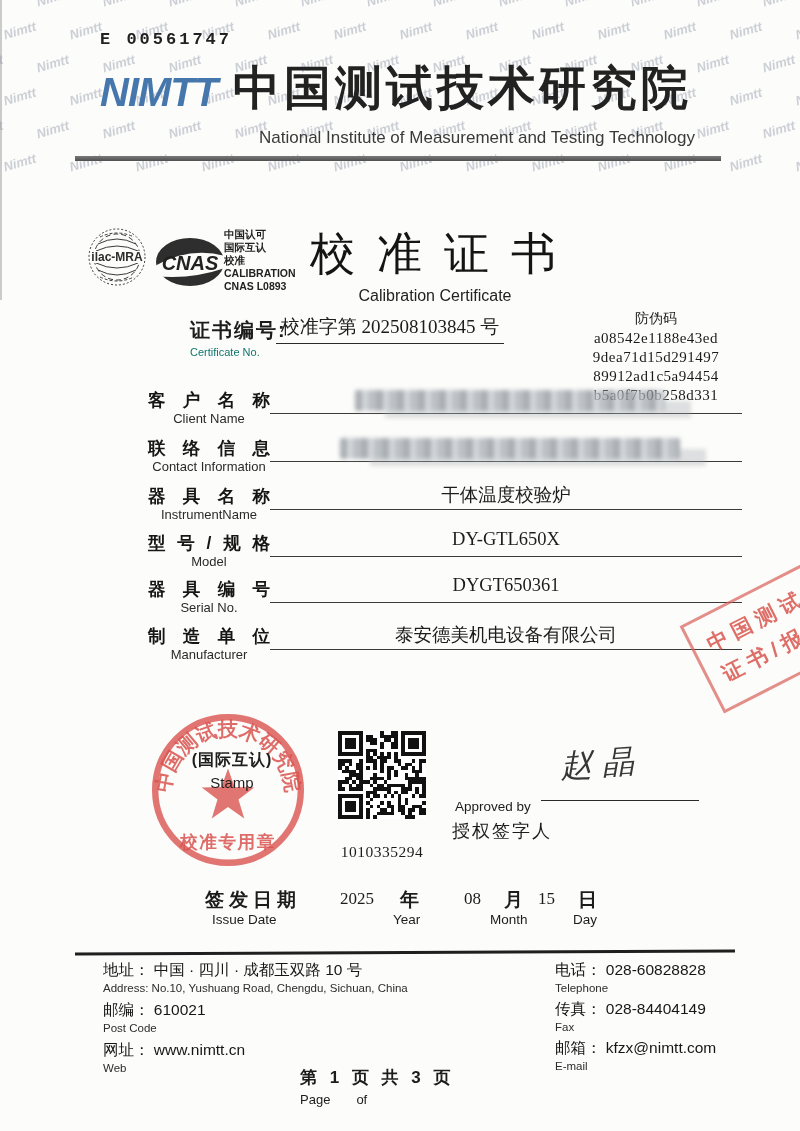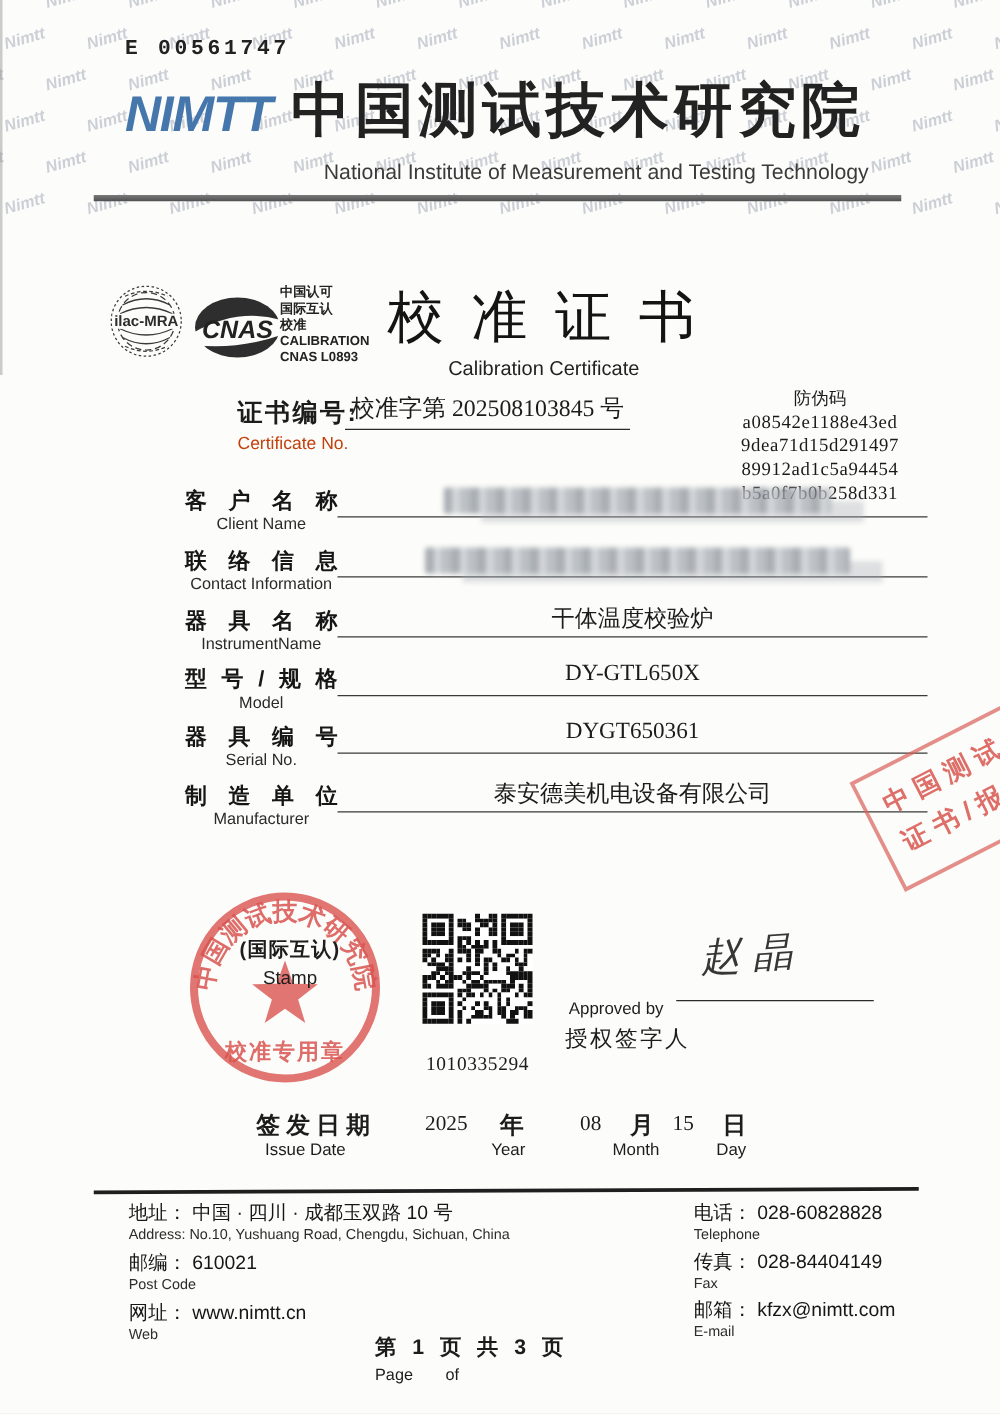--- a/index.html
+++ b/index.html
@@ -30,21 +30,21 @@
   .accred .en{font-weight:700;}
 
   .title-cn{left:283px;top:224px;width:300px;text-align:center;font-size:45px;font-weight:500;
         letter-spacing:22px;text-indent:22px;white-space:nowrap;color:#141414;}
   .title-en{left:285px;top:287px;width:300px;text-align:center;font-size:16px;color:#222;}
 
   .certno-label{left:190px;top:317px;font-size:20px;letter-spacing:2px;font-weight:600;}
   .certno-value{left:276px;top:314px;width:228px;text-align:center;
         font-family:"Liberation Serif","DejaVu Serif",serif;font-size:19px;
         border-bottom:1.6px solid #2a2a2a;padding-bottom:3px;white-space:nowrap;}
-  .certno-sub{left:190px;top:346px;font-size:14px;color:#c2410c;}
+  .certno-sub{left:190px;top:346px;font-size:11px;color:#0f766e;}
 
   .af-block{left:556px;top:310px;width:200px;text-align:center;}
   .af-label{font-size:14px;margin-bottom:1px;}
   .af-line{font-family:"Liberation Serif","DejaVu Serif",serif;font-size:15px;line-height:19px;
         letter-spacing:.5px;color:#1a1a1a;}
 
   
   .frow{position:absolute;left:0;top:0;width:652px;height:46px;}
   .flabel-cn{position:absolute;left:148px;top:0;width:122px;font-size:17.5px;font-weight:600;
         text-align:justify;text-align-last:justify;text-justify:inter-character;color:#161616;}

